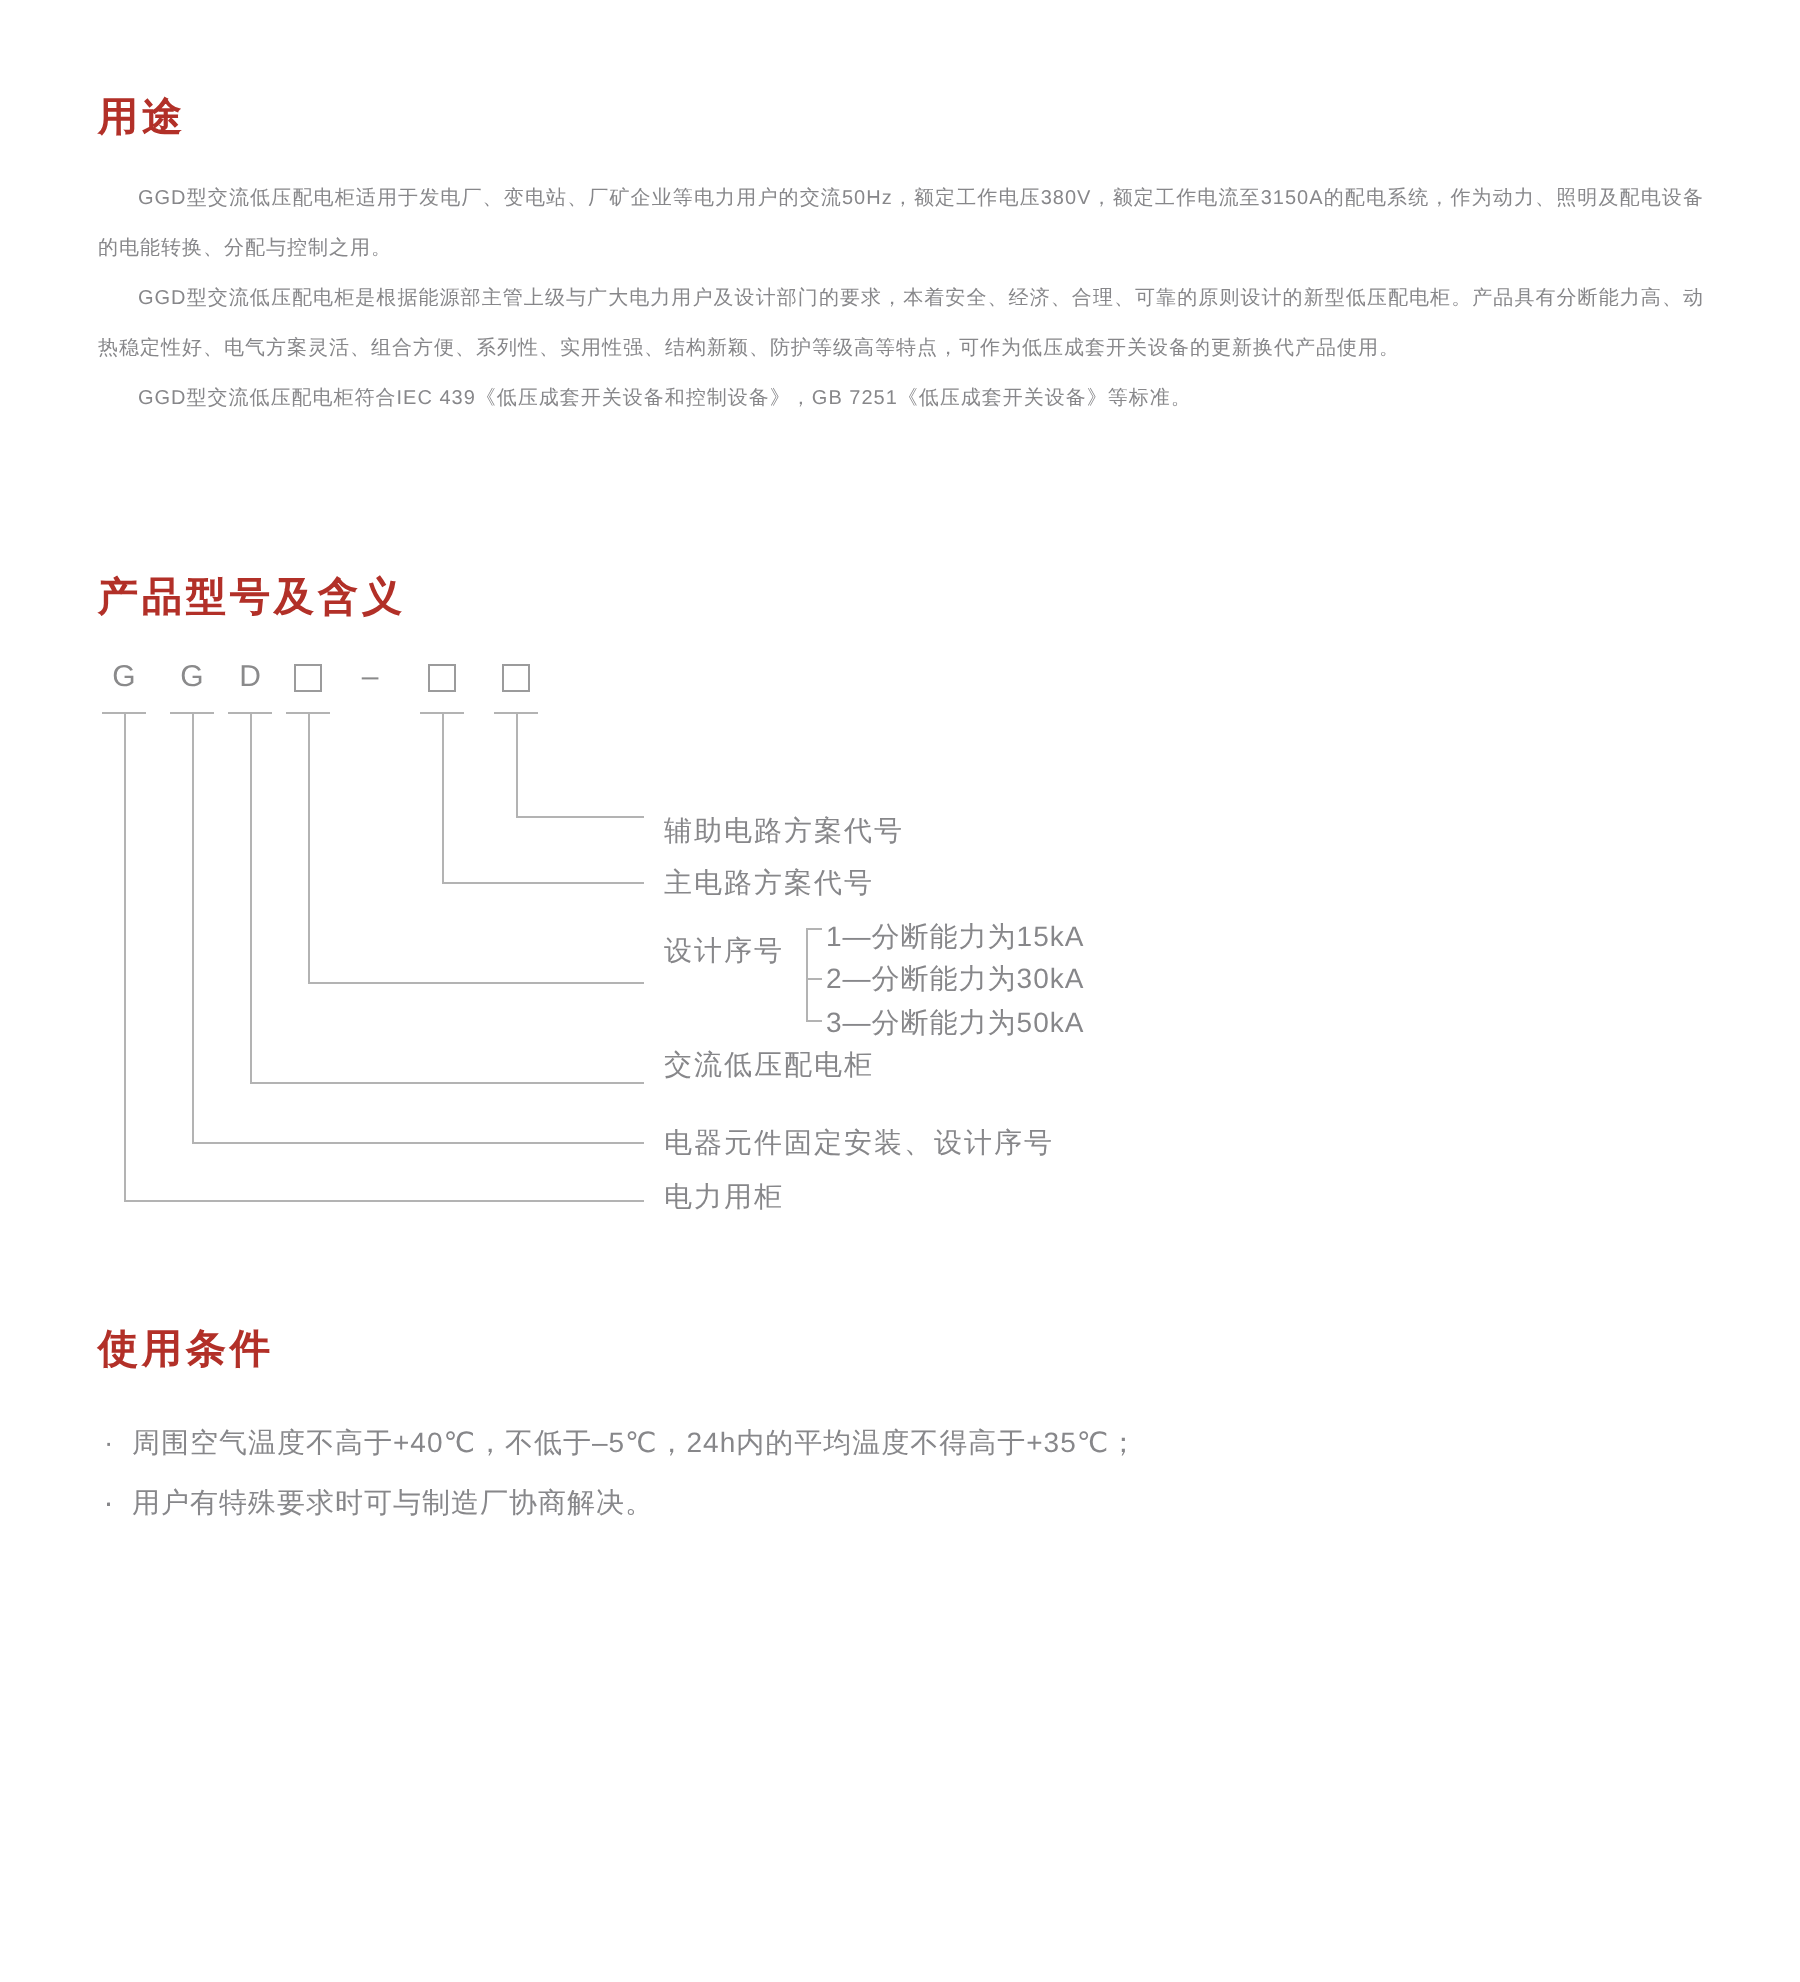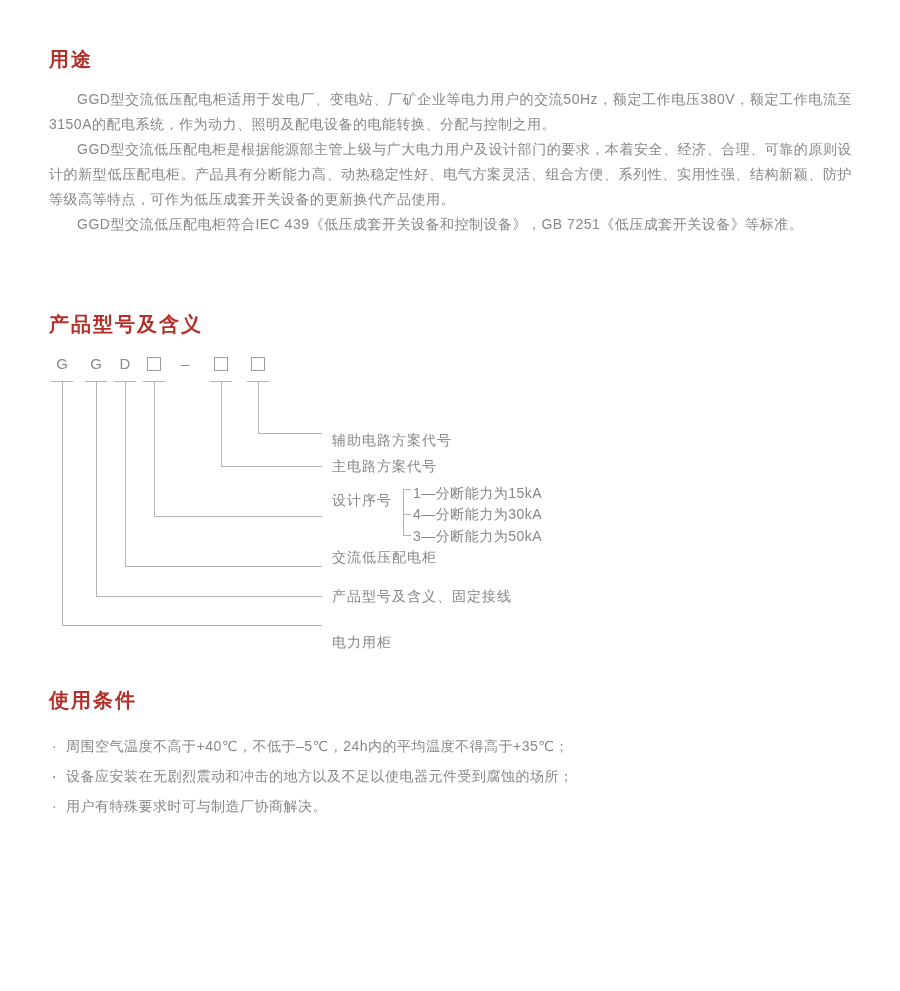--- a/index.html
+++ b/index.html
@@ -8,21 +8,21 @@
     font-family:"Liberation Sans","DejaVu Sans",sans-serif;
     color:#87878a;overflow:hidden;
   }
   .section-title{
     color:#b23028;font-size:20px;font-weight:bold;letter-spacing:2px;
     margin:0 0 0 49px;line-height:23px;
   }
   #title-usage{margin-top:48px;}
   #title-model{margin-top:76px;}
   #title-conditions{margin-top:44px;}
-  .paras{margin:16px 48px 0 49px;font-size:14px;line-height:25px;text-align:justify;}
+  .paras{margin:16px 48px 0 49px;font-size:10px;line-height:25px;text-align:justify;}
   .paras p{margin:0;text-indent:2em;letter-spacing:0.5px;}
 
   
   .diagram{position:relative;height:295px;margin-top:14px;font-size:14px;}
   .code-char{position:absolute;top:5px;width:24px;text-align:center;font-size:15px;color:#8a8a8b;}
   .code-box{position:absolute;top:7px;width:12px;height:12px;border:1px solid #9b9b9c;background:#fff;}
   .u-line,.h-line{position:absolute;height:1px;background:#b3b3b3;}
   .u-line{width:22px;top:31px;}
   .v-line{position:absolute;width:1px;background:#b3b3b3;top:32px;}
   .d-label{position:absolute;left:332px;height:20px;line-height:20px;white-space:nowrap;letter-spacing:1px;}
@@ -75,35 +75,35 @@
   <span class="h-line" style="top:116px;left:221px;width:101px"></span>
   <span class="h-line" style="top:166px;left:154px;width:168px"></span>
   <span class="h-line" style="top:216px;left:125px;width:197px"></span>
   <span class="h-line" style="top:246px;left:96px;width:226px"></span>
   <span class="h-line" style="top:275px;left:62px;width:260px"></span>
 
   <div class="d-label" style="top:80px">辅助电路方案代号</div>
   <div class="d-label" style="top:106px">主电路方案代号</div>
   <div class="d-label" style="top:140px">设计序号</div>
   <div class="d-label" style="top:197px">交流低压配电柜</div>
-  <div class="d-label" style="top:236px">产品型号及含义、固定接线</div>
-  <div class="d-label" style="top:282px">电力用柜</div>
+  <div class="d-label" style="top:236px">电器元件固定安装、设计序号</div>
+  <div class="d-label" style="top:263px">电力用柜</div>
 
   <span class="bracket-v"></span>
   <span class="bracket-t" style="top:139px"></span>
   <span class="bracket-t" style="top:164px"></span>
   <span class="bracket-t" style="top:185px"></span>
 
   <div class="opt-label" style="top:133px">1—分断能力为15kA</div>
-  <div class="opt-label" style="top:154px">4—分断能力为30kA</div>
+  <div class="opt-label" style="top:154px">2—分断能力为30kA</div>
   <div class="opt-label" style="top:176px">3—分断能力为50kA</div>
 </div>
 
 <h2 id="title-conditions" class="section-title">使用条件</h2>
 
 <ul class="bullets">
   <li><span class="dot">·</span><span>周围空气温度不高于+40℃，不低于–5℃，24h内的平均温度不得高于+35℃；</span></li>
   <li><span class="dot">·</span></li>
   <li><span class="dot">·</span></li>
   <li><span class="dot">·</span></li>
-  <li><span class="dot">·</span><span>设备应安装在无剧烈震动和冲击的地方以及不足以使电器元件受到腐蚀的场所；</span></li>
+  <li><span class="dot">·</span></li>
   <li><span class="dot">·</span><span>用户有特殊要求时可与制造厂协商解决。</span></li>
 </ul>
 
 </body></html>

